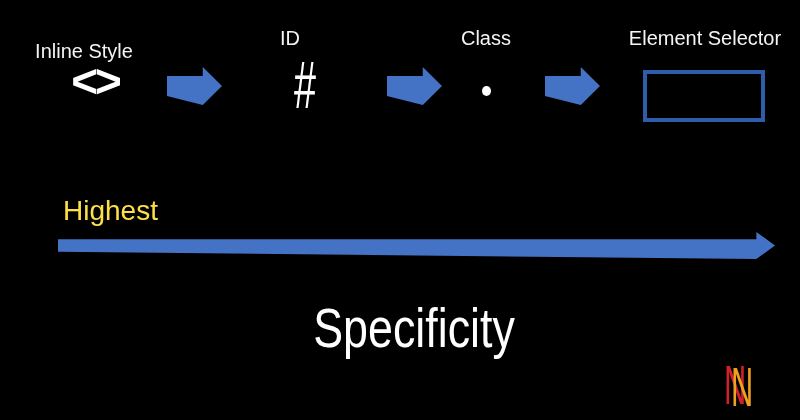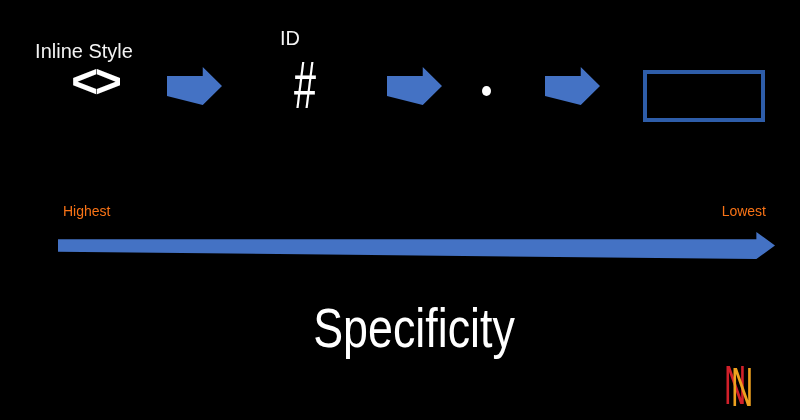--- a/index.html
+++ b/index.html
@@ -36,22 +36,22 @@
   }
   .block-arrow{
     position:absolute;top:67px;width:55px;height:38px;background:#4472c4;
     clip-path:polygon(0 24%,65% 24%,65% 0,100% 50%,65% 100%,0 76%);
   }
   .arrow-1{left:167px;}
   .arrow-2{left:387px;}
   .arrow-3{left:545px;}
 
   .axis-label{
-    position:absolute;top:199px;font-size:14px;line-height:24px;
-    color:#f97316;white-space:nowrap;
+    position:absolute;top:199px;font-size:28px;line-height:24px;
+    color:#fde047;white-space:nowrap;
   }
   .axis-left{left:63px;}
   .axis-right{left:640px;width:126px;text-align:right;}
   .axis-arrow{
     position:absolute;left:58px;top:232px;width:717px;height:27px;
     background:#4472c4;
     clip-path:polygon(0 27%,97.4% 27%,97.4% 0,100% 50%,97.4% 100%,0 73%);
   }
 
   .title{
@@ -69,32 +69,33 @@
   .logo-n-red{left:8px;top:5px;color:#d2202a;z-index:1;}
   .logo-n-orange{left:15px;top:7px;color:#eea11f;z-index:2;}
 </style>
 </head>
 <body>
 
 <div class="stage">
 
   <div class="item-label lbl-inline">Inline Style</div>
   <div class="item-label lbl-id">ID</div>
+  <div class="item-label lbl-class">Class</div>
+  <div class="item-label lbl-element">Element Selector</div>
 
   <div class="sym-angle">&lt;&gt;</div>
   <div class="sym-hash">#</div>
   <div class="sym-dot"></div>
   <div class="sym-box"></div>
 
   <div class="block-arrow arrow-1"></div>
   <div class="block-arrow arrow-2"></div>
   <div class="block-arrow arrow-3"></div>
 
   <div class="axis-label axis-left">Highest</div>
-  <div class="axis-label axis-right">Lowest</div>
   <div class="axis-arrow"></div>
 
   <div class="title">Specificity</div>
 
   <div class="logo">
     <span class="logo-n-red">N</span>
     <span class="logo-n-orange">N</span>
   </div>
 
 </div>

